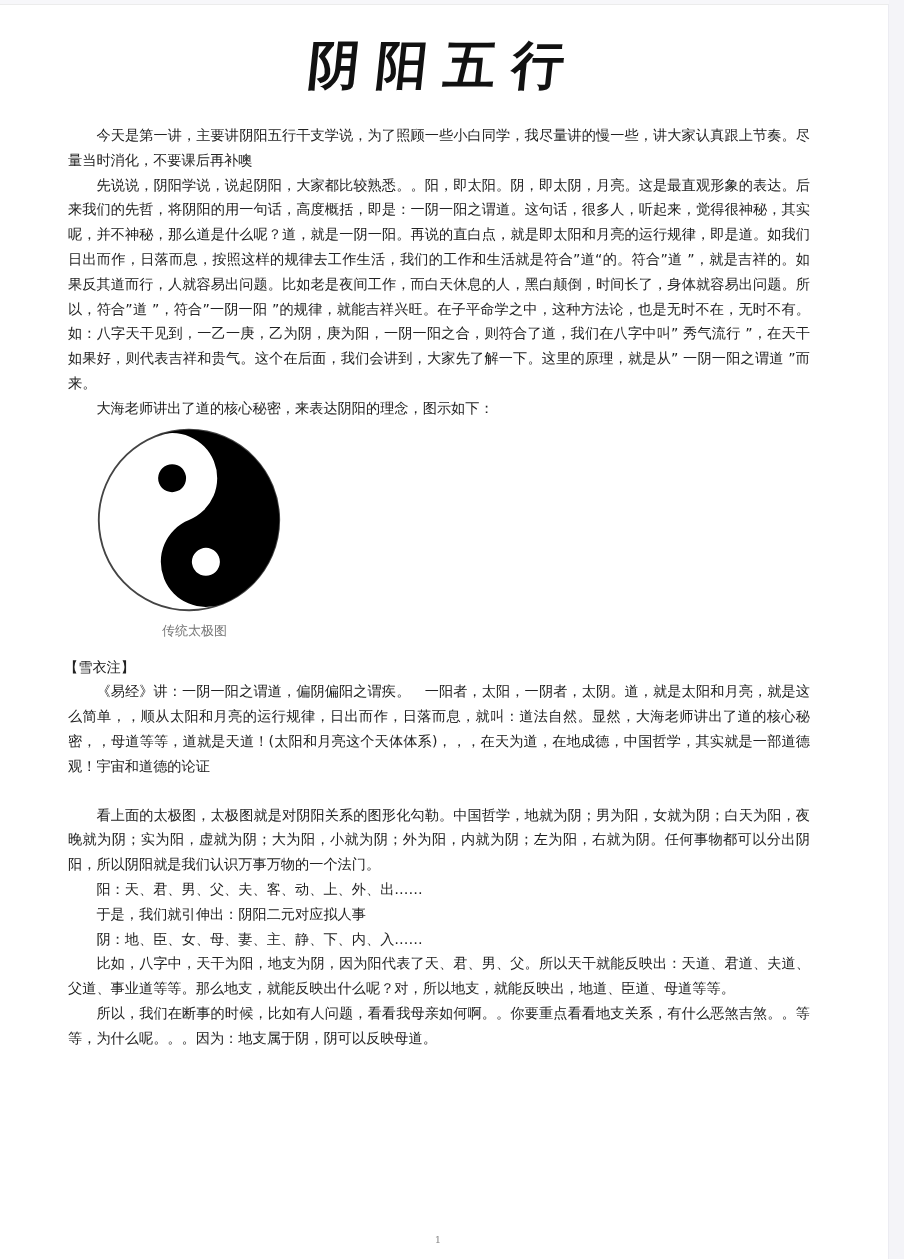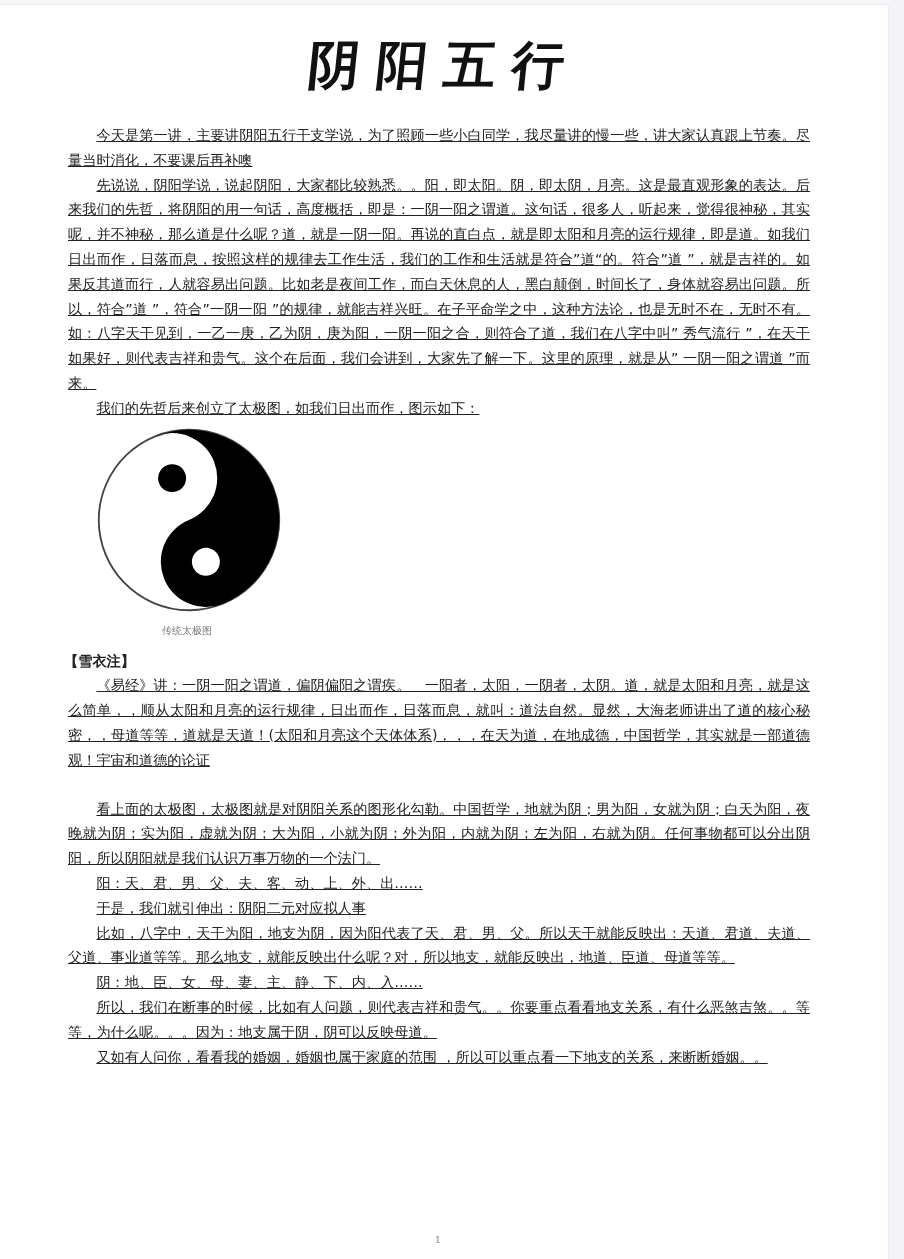--- a/index.html
+++ b/index.html
@@ -27,70 +27,69 @@
     font-size: 52px; font-weight: bold; letter-spacing: 16px;
     color: #111;
     transform: skewX(-6deg);
   }
   .body {
     position: absolute; left: 68px; top: 118px; width: 742px;
     font-size: 14.2px; line-height: 24.8px; color: #222;
     text-align: justify;
   }
   .p { margin: 0; }
-  .indent { text-indent: 2em; text-decoration: underline; }
+  .indent { text-indent: 2em; }
   .figure {
     position: relative; width: 200px; height: 220px; margin-top: 4px;
   }
   .figure svg { position: absolute; left: 28px; top: 2px; }
   .caption {
     position: absolute; left: 94px; top: 194px;
     font-family: "DejaVu Serif", "Liberation Serif", serif;
-    font-size: 10px; color: #777;
+    font-size: 13px; color: #777;
   }
-  .note-heading { font-weight: bold; margin: 4px 0 0 -4px; }
+  .note-heading { font-weight: normal; margin: 10px 0 0 -4px; }
   .spacer { height: 24px; }
   .page-number {
     position: absolute; left: 0; width: 876px; top: 1229px;
     text-align: center;
     font-family: "DejaVu Serif", "Liberation Serif", serif;
     font-size: 10px; color: #888;
   }
 </style>
 </head>
 <body>
 
 <div class="right-strip"></div>
 
 <div class="page">
   <div class="title">阴阳五行</div>
 
   <div class="body">
     <p class="p indent">今天是第一讲，主要讲阴阳五行干支学说，为了照顾一些小白同学，我尽量讲的慢一些，讲大家认真跟上节奏。尽量当时消化，不要课后再补噢</p>
     <p class="p indent">先说说，阴阳学说，说起阴阳，大家都比较熟悉。。阳，即太阳。阴，即太阴，月亮。这是最直观形象的表达。后来我们的先哲，将阴阳的用一句话，高度概括，即是：一阴一阳之谓道。这句话，很多人，听起来，觉得很神秘，其实呢，并不神秘，那么道是什么呢？道，就是一阴一阳。再说的直白点，就是即太阳和月亮的运行规律，即是道。如我们日出而作，日落而息，按照这样的规律去工作生活，我们的工作和生活就是符合”道“的。符合”道 ”，就是吉祥的。如果反其道而行，人就容易出问题。比如老是夜间工作，而白天休息的人，黑白颠倒，时间长了，身体就容易出问题。所以，符合”道 ”，符合”一阴一阳 ”的规律，就能吉祥兴旺。在子平命学之中，这种方法论，也是无时不在，无时不有。如：八字天干见到，一乙一庚，乙为阴，庚为阳，一阴一阳之合，则符合了道，我们在八字中叫” 秀气流行 ”，在天干如果好，则代表吉祥和贵气。这个在后面，我们会讲到，大家先了解一下。这里的原理，就是从” 一阴一阳之谓道 ”而来。</p>
-    <p class="p indent">我们的先哲后来创立了太极图，如我们日出而作，图示如下：</p>
+    <p class="p indent">大海老师讲出了道的核心秘密，来表达阴阳的理念，图示如下：</p>
 
     <div class="figure">
       <svg width="186" height="186" viewBox="-100 -100 200 200">
         <g transform="rotate(-22)">
           <circle cx="0" cy="0" r="97" fill="#ffffff" stroke="#444" stroke-width="2"></circle>
           <path d="M0,-97 A97,97 0 0,1 0,97 A48.5,48.5 0 0,1 0,0 A48.5,48.5 0 0,0 0,-97 Z" fill="#000"></path>
           <circle cx="0" cy="-48.5" r="15" fill="#000"></circle>
           <circle cx="0" cy="48.5" r="15" fill="#fff"></circle>
         </g>
       </svg>
       <div class="caption">传统太极图</div>
     </div>
 
     <p class="p note-heading">【雪衣注】</p>
     <p class="p indent">《易经》讲：一阴一阳之谓道，偏阴偏阳之谓疾。　一阳者，太阳，一阴者，太阴。道，就是太阳和月亮，就是这么简单，，顺从太阳和月亮的运行规律，日出而作，日落而息，就叫：道法自然。显然，大海老师讲出了道的核心秘密，，母道等等，道就是天道！(太阳和月亮这个天体体系)，，，在天为道，在地成德，中国哲学，其实就是一部道德观！宇宙和道德的论证</p>
     <div class="spacer"></div>
     <p class="p indent">看上面的太极图，太极图就是对阴阳关系的图形化勾勒。中国哲学，地就为阴；男为阳，女就为阴；白天为阳，夜晚就为阴；实为阳，虚就为阴；大为阳，小就为阴；外为阳，内就为阴；左为阳，右就为阴。任何事物都可以分出阴阳，所以阴阳就是我们认识万事万物的一个法门。</p>
     <p class="p indent">阳：天、君、男、父、夫、客、动、上、外、出……</p>
     <p class="p indent">于是，我们就引伸出：阴阳二元对应拟人事</p>
+    <p class="p indent">阴：地、臣、女、母、妻、主、静、下、内、入……</p>
     <p class="p indent">比如，八字中，天干为阳，地支为阴，因为阳代表了天、君、男、父。所以天干就能反映出：天道、君道、夫道、父道、事业道等等。那么地支，就能反映出什么呢？对，所以地支，就能反映出，地道、臣道、母道等等。</p>
-    <p class="p indent">阴：地、臣、女、母、妻、主、静、下、内、入……</p>
-    <p class="p indent">所以，我们在断事的时候，比如有人问题，则代表吉祥和贵气。。你要重点看看地支关系，有什么恶煞吉煞。。等等，为什么呢。。。因为：地支属于阴，阴可以反映母道。</p>
-    <p class="p indent">又如有人问你，看看我的婚姻，婚姻也属于家庭的范围 ，所以可以重点看一下地支的关系，来断断婚姻。。</p>
+    <p class="p indent">所以，我们在断事的时候，比如有人问题，看看我母亲如何啊。。你要重点看看地支关系，有什么恶煞吉煞。。等等，为什么呢。。。因为：地支属于阴，阴可以反映母道。</p>
   </div>
 
   <div class="page-number">1</div>
 </div>
 
 </body></html>

